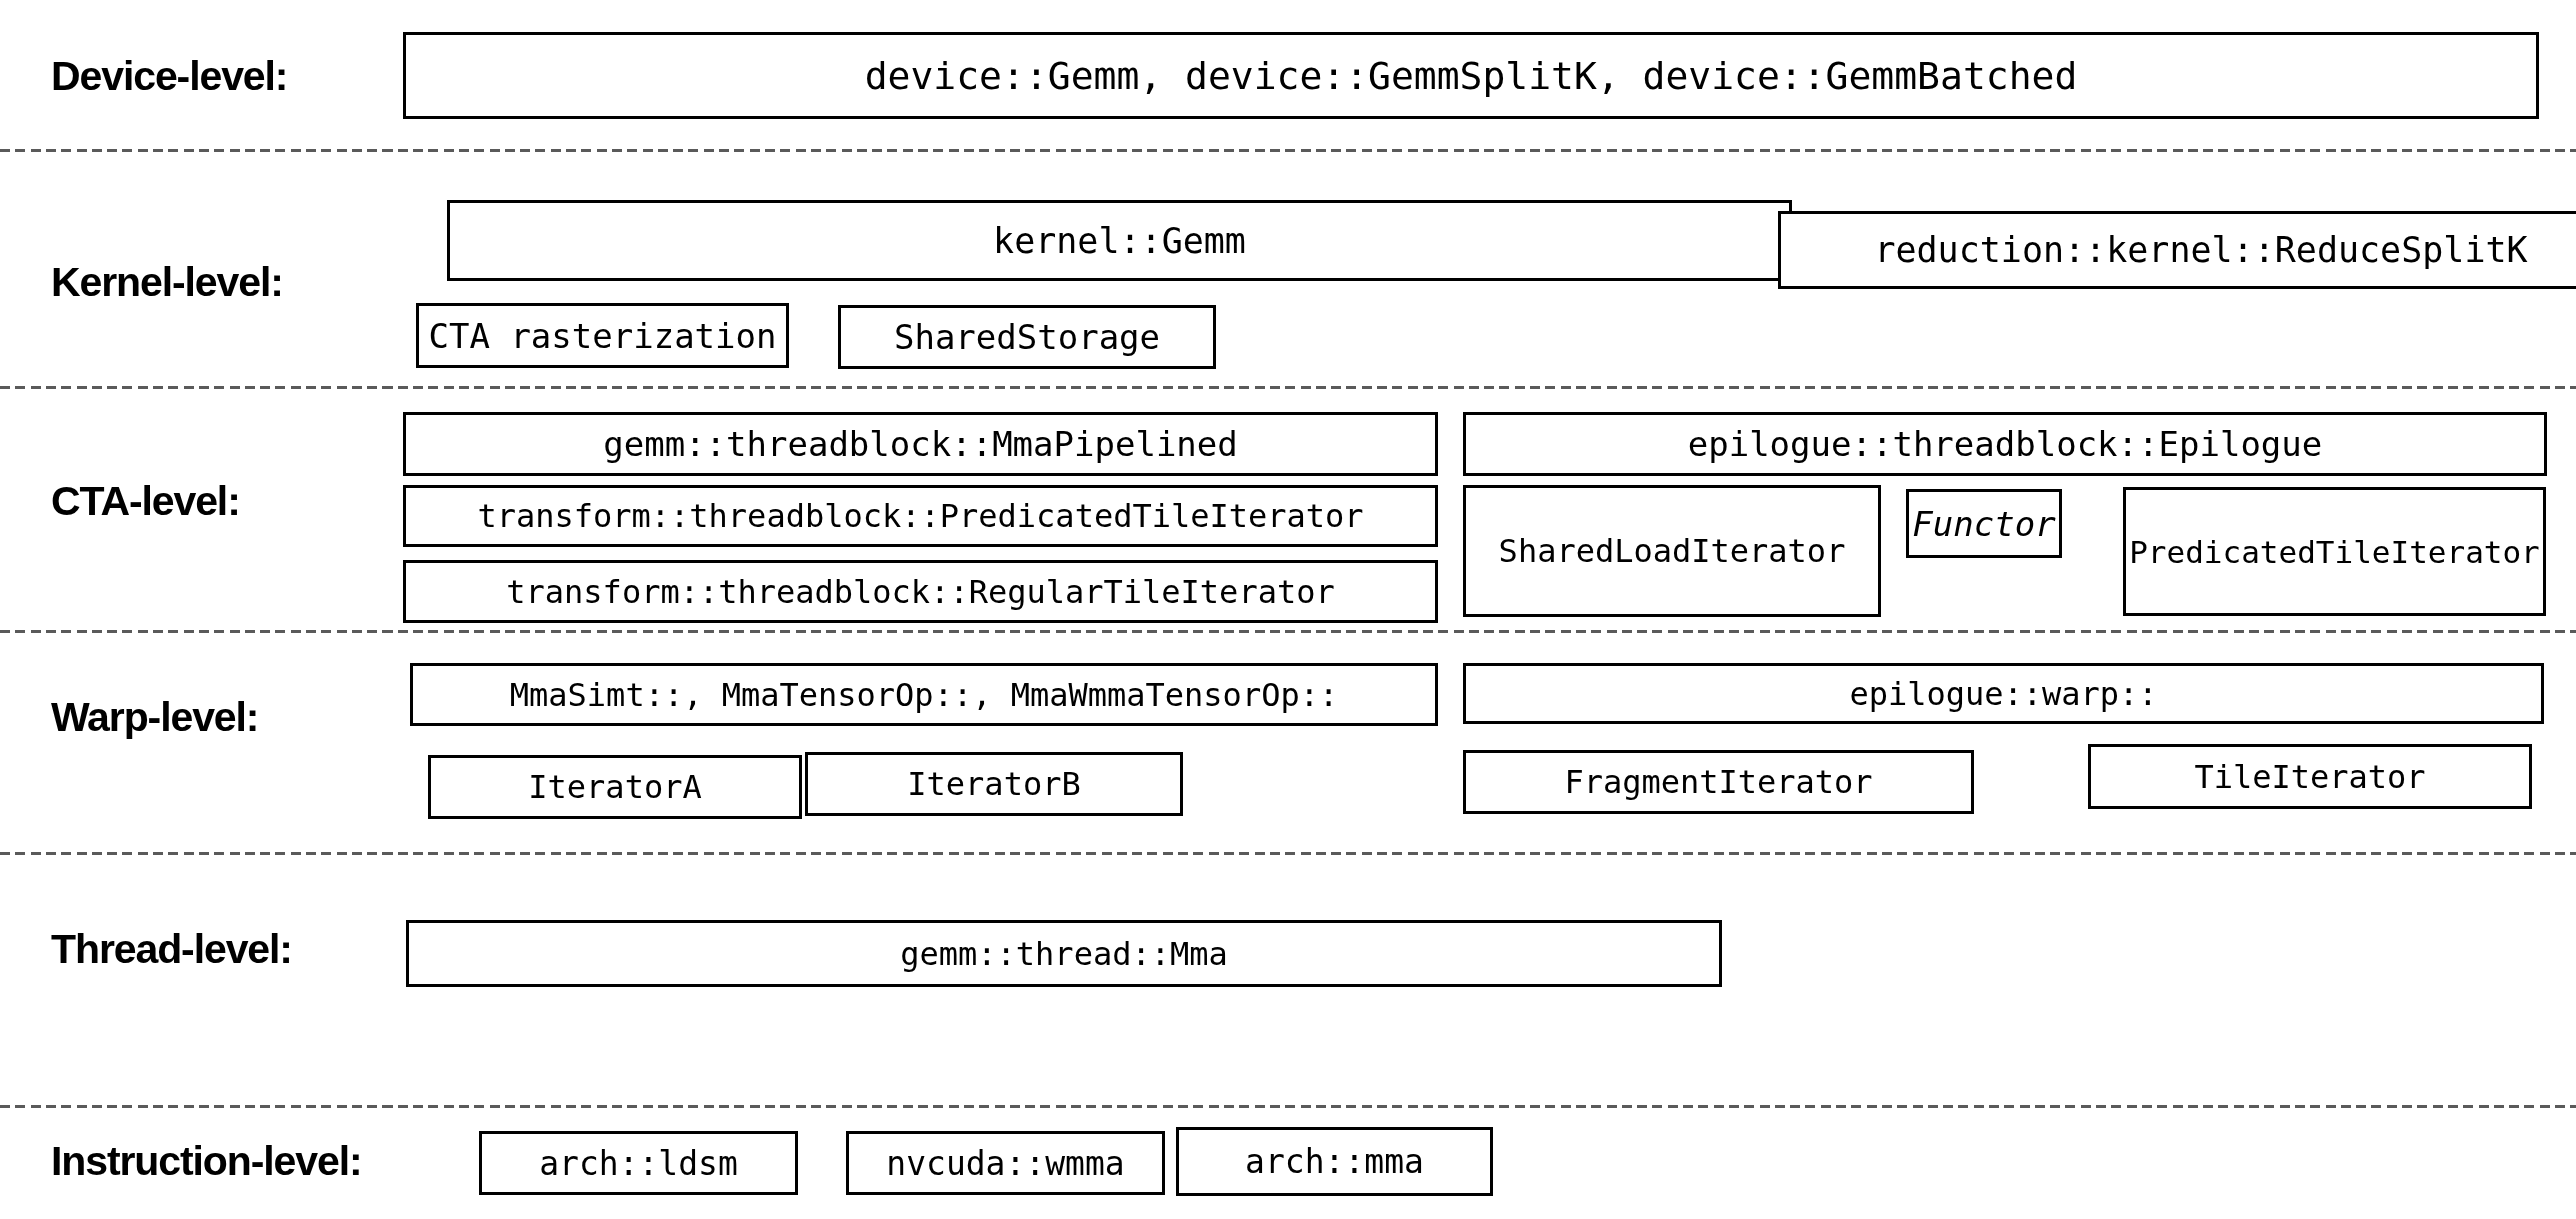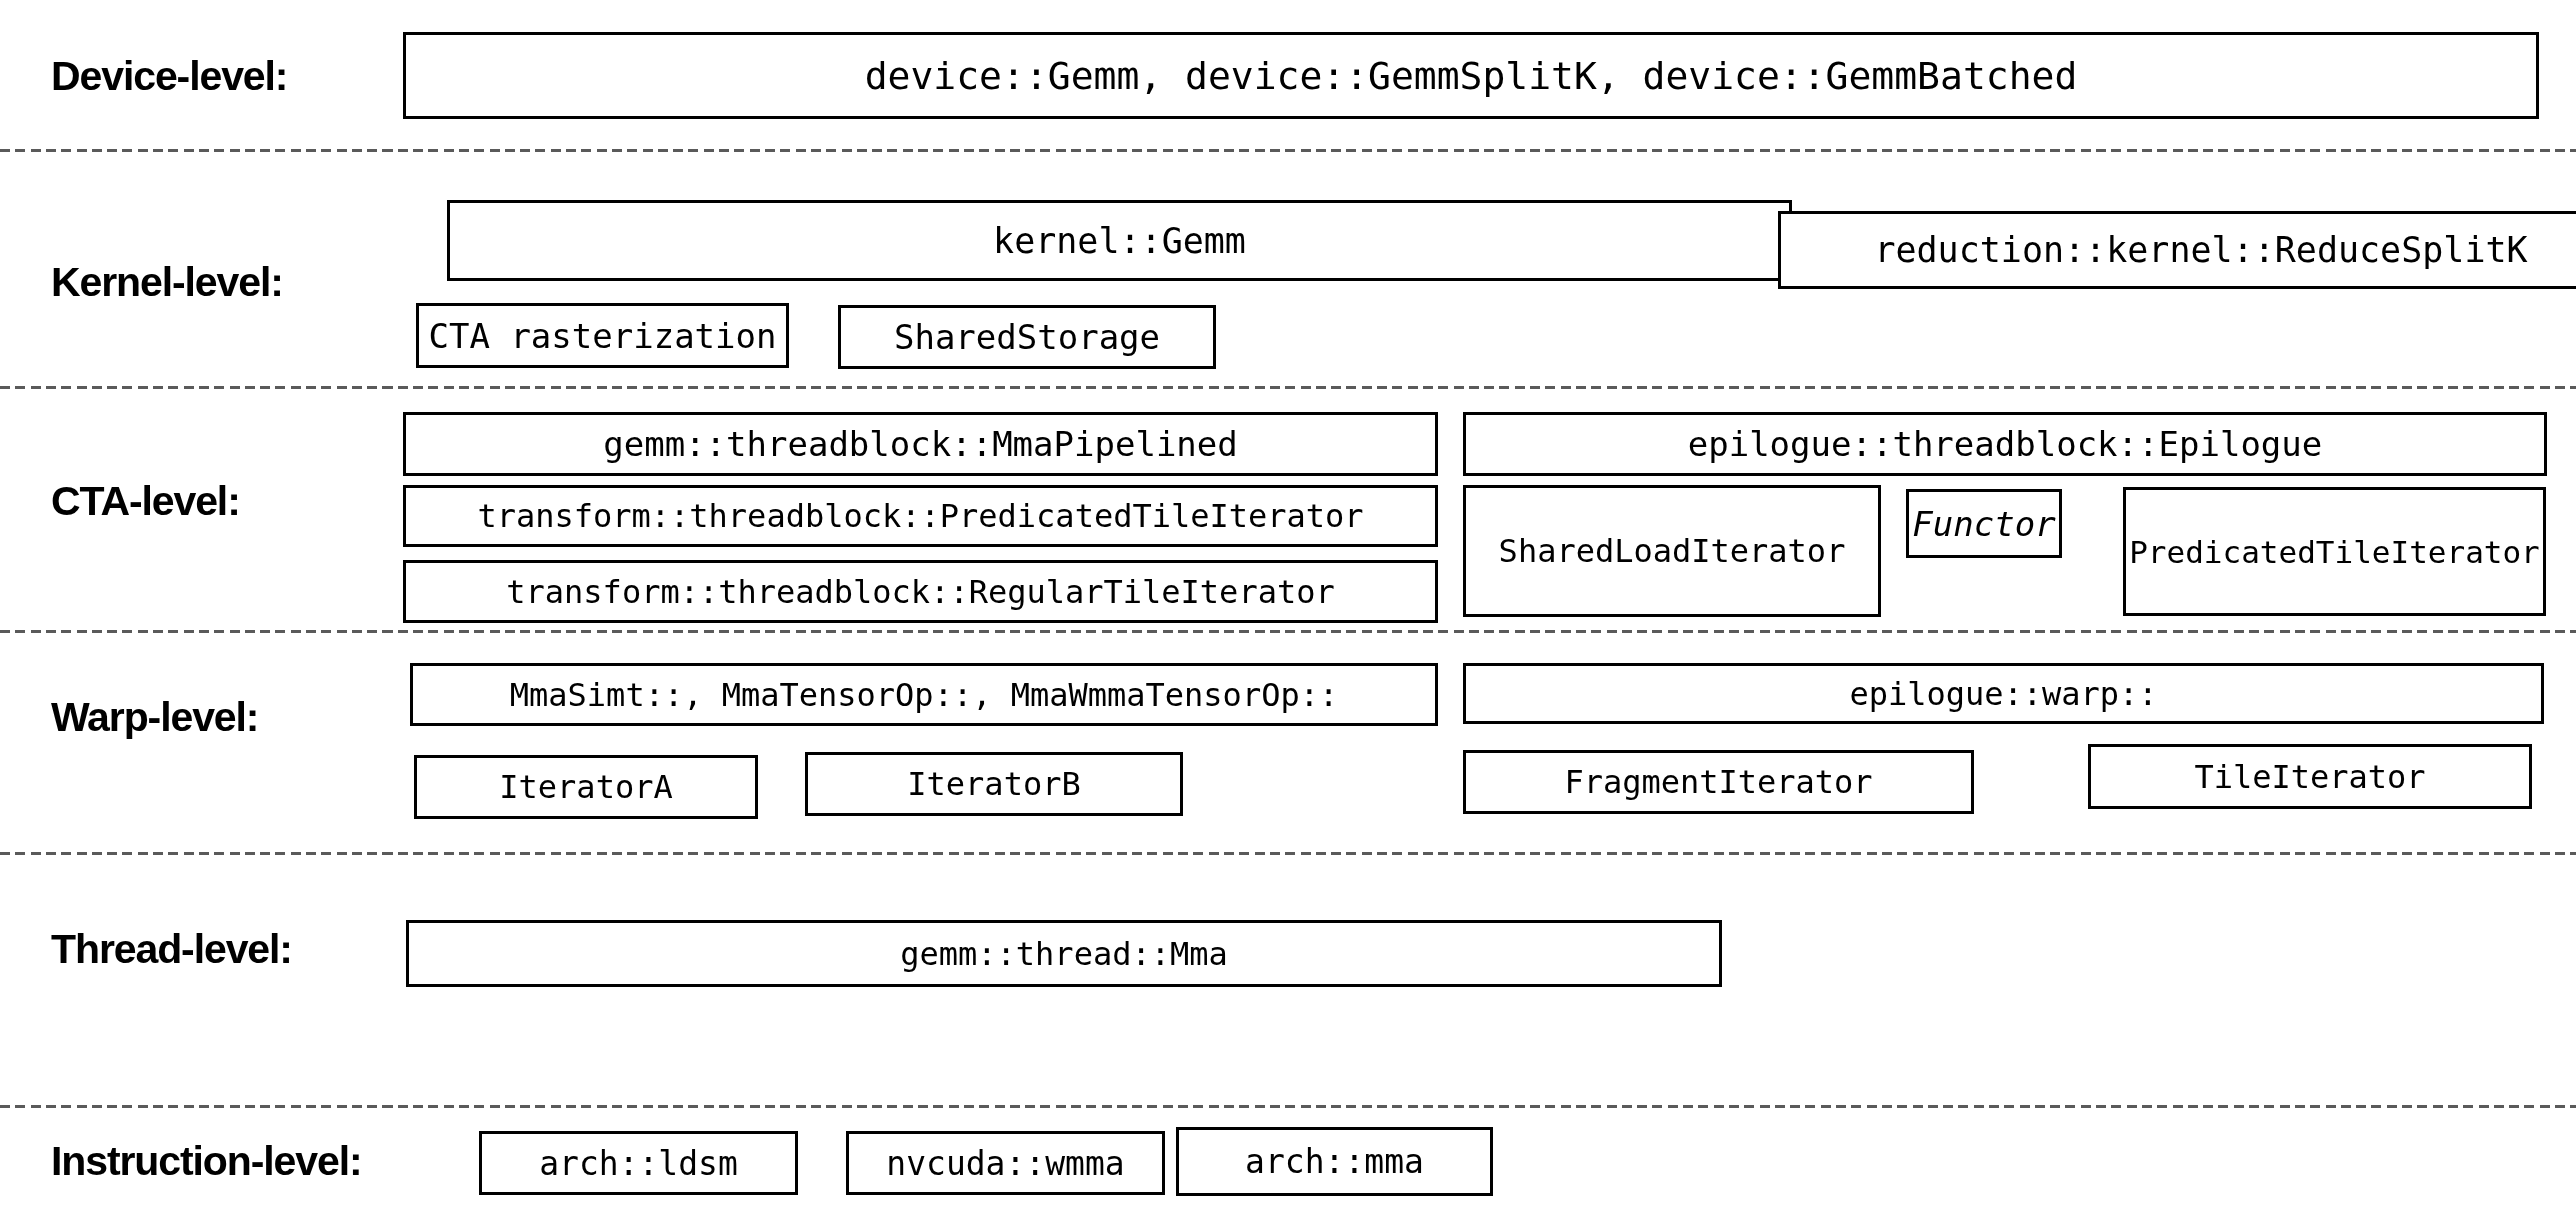--- a/index.html
+++ b/index.html
@@ -72,21 +72,21 @@
   <div class="box fs42" style="left:403px; top:560px; width:1035px; height:63px;">transform::threadblock::RegularTileIterator</div>
   <div class="box fs45" style="left:1463px; top:412px; width:1084px; height:64px;">epilogue::threadblock::Epilogue</div>
   <div class="box fs42" style="left:1463px; top:485px; width:418px; height:132px;">SharedLoadIterator</div>
   <div class="box fs45" style="left:1906px; top:489px; width:156px; height:69px;font-style:italic;">Functor</div>
   <div class="box fs40" style="left:2123px; top:487px; width:423px; height:129px;">PredicatedTileIterator</div>
 
   <div class="divider" style="top:630px;"></div>
 
   <div class="lvl-label" style="top:695px;">Warp-level:</div>
   <div class="box fs42" style="left:410px; top:663px; width:1028px; height:63px;">MmaSimt::, MmaTensorOp::, MmaWmmaTensorOp::</div>
-  <div class="box fs42" style="left:414px; top:755px; width:344px; height:64px;">IteratorA</div>
+  <div class="box fs42" style="left:428px; top:755px; width:374px; height:64px;">IteratorA</div>
   <div class="box fs42" style="left:805px; top:752px; width:378px; height:64px;">IteratorB</div>
   <div class="box fs42" style="left:1463px; top:750px; width:511px; height:64px;">FragmentIterator</div>
   <div class="box fs42" style="left:1463px; top:663px; width:1081px; height:61px;">epilogue::warp::</div>
   <div class="box fs42" style="left:2088px; top:744px; width:444px; height:65px;">TileIterator</div>
 
   <div class="divider" style="top:852px;"></div>
 
   <div class="lvl-label" style="top:927px;">Thread-level:</div>
   <div class="box fs42" style="left:406px; top:920px; width:1316px; height:67px;">gemm::thread::Mma</div>
 

